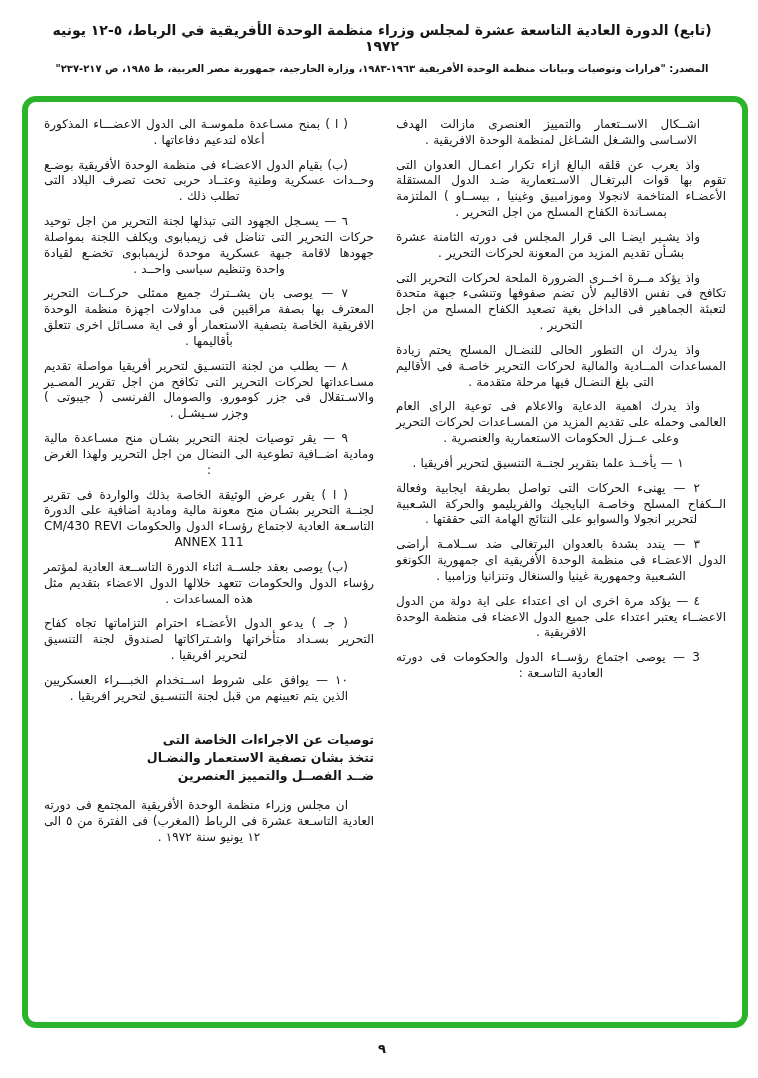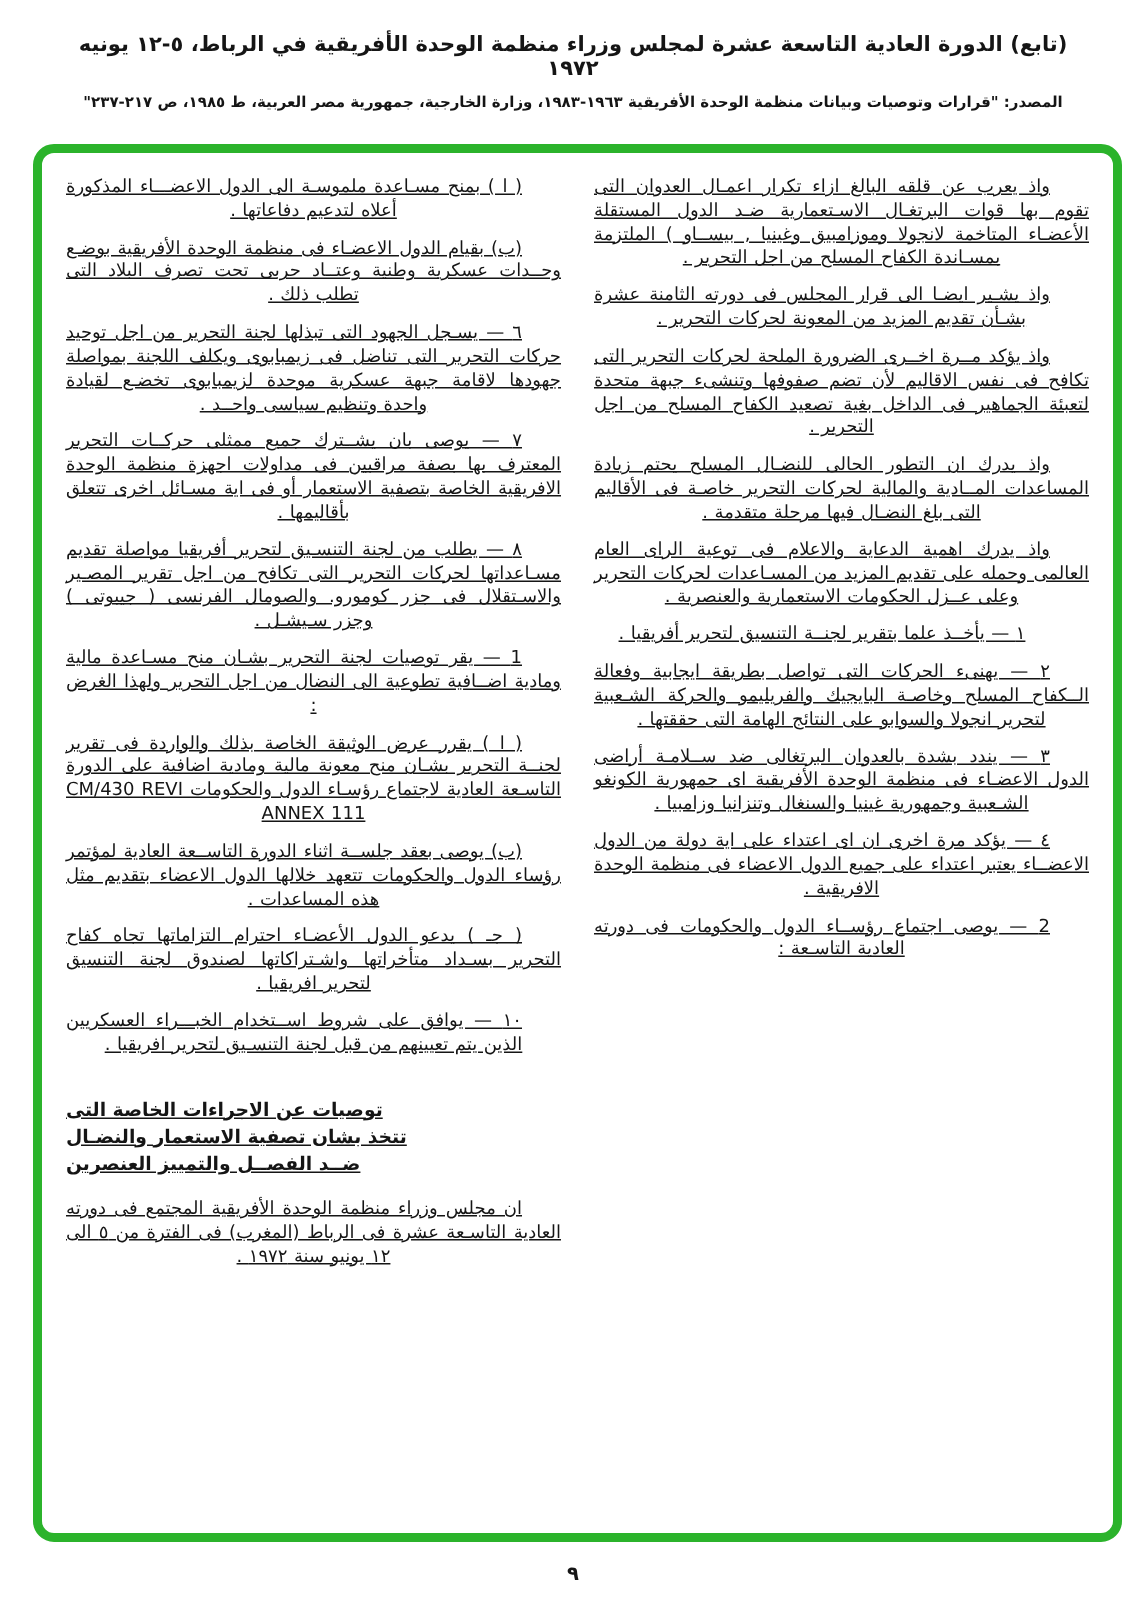--- a/index.html
+++ b/index.html
@@ -49,34 +49,33 @@
     flex-direction: row; 
     gap: 22px;
     overflow: hidden;
     background: #ffffff;
   }
   .column {
     flex: 1 1 0;
     min-width: 0;
     font-size: 12px;
     line-height: 1.32;
-    text-decoration: underline;
   }
   .para {
     margin: 0 0 9px 0;
     text-indent: 26px;
     text-align: justify;
     text-align-last: center;
     word-spacing: 0.5px;
   }
   .section-heading {
     margin: 26px 0 13px 0;
     font-size: 12.5px;
     font-weight: bold;
-    text-align: left;
+    text-align: right;
     white-space: pre-line;
     line-height: 1.45;
   }
   .page-footer {
     position: absolute;
     top: 1038px;
     left: 0;
     width: 100%;
     text-align: center;
   }
@@ -91,40 +90,41 @@
 <div class="page" style="color: rgb(21, 21, 21);">
 
   <header class="page-header">
     <div class="header-title">(تابع) الدورة العادية التاسعة عشرة لمجلس وزراء منظمة الوحدة الأفريقية في الرباط، ٥-١٢ يونيه ١٩٧٢</div>
     <div class="header-source">المصدر: "قرارات وتوصيات وبيانات منظمة الوحدة الأفريقية ١٩٦٣-١٩٨٣، وزارة الخارجية، جمهورية مصر العربية، ط ١٩٨٥، ص ٢١٧-٢٣٧"</div>
   </header>
 
   <div class="content-frame" style="border-color: rgb(43, 179, 43);">
 
     <div class="column">
+        <p class="para">اشــكال الاســتعمار والتمييز العنصرى مازالت الهدف الاسـاسى والشـغل الشـاغل لمنظمة الوحدة الافريقية .</p>
         <p class="para">واذ يعرب عن قلقه البالغ ازاء تكرار اعمـال العدوان التى تقوم بها قوات البرتغـال الاسـتعمارية ضـد الدول المستقلة الأعضـاء المتاخمة لانجولا وموزامبيق وغينيا , بيســاو ) الملتزمة بمسـاندة الكفاح المسلح من اجل التحرير .</p>
         <p class="para">واذ يشـير ايضـا الى قرار المجلس فى دورته الثامنة عشرة بشـأن تقديم المزيد من المعونة لحركات التحرير .</p>
         <p class="para">واذ يؤكد مــرة اخــرى الضرورة الملحة لحركات التحرير التى تكافح فى نفس الاقاليم لأن تضم صفوفها وتنشىء جبهة متحدة لتعبئة الجماهير فى الداخل بغية تصعيد الكفاح المسلح من اجل التحرير .</p>
         <p class="para">واذ يدرك ان التطور الحالى للنضـال المسلح يحتم زيادة المساعدات المــادية والمالية لحركات التحرير خاصـة فى الأقاليم التى بلغ النضـال فيها مرحلة متقدمة .</p>
         <p class="para">واذ يدرك اهمية الدعاية والاعلام فى توعية الراى العام العالمى وحمله على تقديم المزيد من المسـاعدات لحركات التحرير وعلى عــزل الحكومات الاستعمارية والعنصرية .</p>
         <p class="para">١ — يأخــذ علما بتقرير لجنــة التنسيق لتحرير أفريقيا .</p>
         <p class="para">٢ — يهنىء الحركات التى تواصل بطريقة ايجابية وفعالة الــكفاح المسلح وخاصـة البايجيك والفريليمو والحركة الشـعبية لتحرير انجولا والسوابو على النتائج الهامة التى حققتها .</p>
         <p class="para">٣ — يندد بشدة بالعدوان البرتغالى ضد ســلامـة أراضى الدول الاعضـاء فى منظمة الوحدة الأفريقية اى جمهورية الكونغو الشـعبية وجمهورية غينيا والسنغال وتنزانيا وزامبيا .</p>
         <p class="para">٤ — يؤكد مرة اخرى ان اى اعتداء على اية دولة من الدول الاعضــاء يعتبر اعتداء على جميع الدول الاعضاء فى منظمة الوحدة الافريقية .</p>
-        <p class="para">2 — يوصى اجتماع رؤســاء الدول والحكومات فى دورته العادية التاسـعة :</p>
+        <p class="para">3 — يوصى اجتماع رؤســاء الدول والحكومات فى دورته العادية التاسـعة :</p>
       </div>
 
     <div class="column">
       <div>
           <p class="para">( ا ) بمنح مسـاعدة ملموسـة الى الدول الاعضـــاء المذكورة أعلاه لتدعيم دفاعاتها .</p>
           <p class="para">(ب) بقيام الدول الاعضـاء فى منظمة الوحدة الأفريقية بوضـع وحــدات عسكرية وطنية وعتــاد حربى تحت تصرف البلاد التى تطلب ذلك .</p>
           <p class="para">٦ — يسـجل الجهود التى تبذلها لجنة التحرير من اجل توحيد حركات التحرير التى تناضل فى زيمبابوى ويكلف اللجنة بمواصلة جهودها لاقامة جبهة عسكرية موحدة لزيمبابوى تخضـع لقيادة واحدة وتنظيم سياسى واحــد .</p>
           <p class="para">٧ — يوصى بان يشــترك جميع ممثلى حركــات التحرير المعترف بها بصفة مراقبين فى مداولات اجهزة منظمة الوحدة الافريقية الخاصة بتصفية الاستعمار أو فى اية مسـائل اخرى تتعلق بأقاليمها .</p>
           <p class="para">٨ — يطلب من لجنة التنسـيق لتحرير أفريقيا مواصلة تقديم مسـاعداتها لحركات التحرير التى تكافح من اجل تقرير المصـير والاسـتقلال فى جزر كومورو. والصومال الفرنسى ( جيبوتى ) وجزر سـيشـل .</p>
-          <p class="para">1 — يقر توصيات لجنة التحرير بشـان منح مسـاعدة مالية ومادية اضــافية تطوعية الى النضال من اجل التحرير ولهذا الغرض :</p>
+          <p class="para">٩ — يقر توصيات لجنة التحرير بشـان منح مسـاعدة مالية ومادية اضــافية تطوعية الى النضال من اجل التحرير ولهذا الغرض :</p>
           <p class="para">( ا ) يقرر عرض الوثيقة الخاصة بذلك والواردة فى تقرير لجنــة التحرير بشـان منح معونة مالية ومادية اضافية على الدورة التاسـعة العادية لاجتماع رؤسـاء الدول والحكومات CM/430 REVI ANNEX 111</p>
           <p class="para">(ب) يوصى بعقد جلســة اثناء الدورة التاســعة العادية لمؤتمر رؤساء الدول والحكومات تتعهد خلالها الدول الاعضاء بتقديم مثل هذه المساعدات .</p>
           <p class="para">( جـ ) يدعو الدول الأعضـاء احترام التزاماتها تجاه كفاح التحرير بسـداد متأخراتها واشـتراكاتها لصندوق لجنة التنسيق لتحرير افريقيا .</p>
           <p class="para">١٠ — يوافق على شروط اســتخدام الخبـــراء العسكريين الذين يتم تعيينهم من قبل لجنة التنسـيق لتحرير افريقيا .</p>
         </div>
       <div class="section-heading">توصيات عن الاجراءات الخاصة التى
 تتخذ بشان تصفية الاستعمار والنضـال
 ضــد الفصــل والتمييز العنصرين</div>
       <p class="para">ان مجلس وزراء منظمة الوحدة الأفريقية المجتمع فى دورته العادية التاسـعة عشرة فى الرباط (المغرب) فى الفترة من ٥ الى ١٢ يونيو سنة ١٩٧٢ .</p>
     </div>

